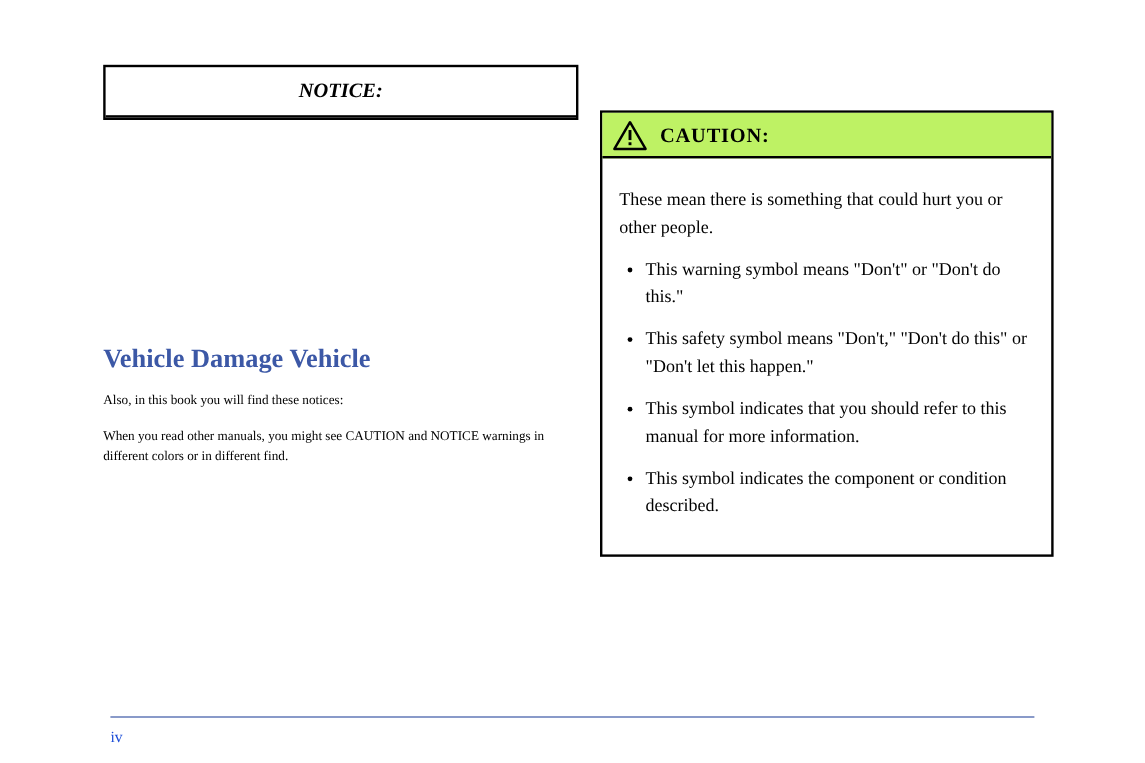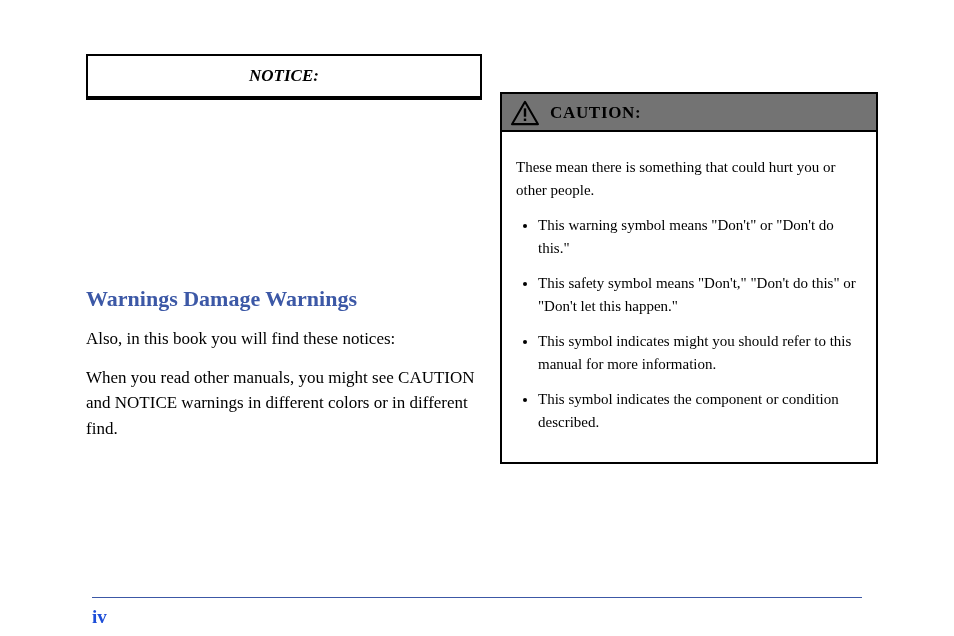--- a/index.html
+++ b/index.html
@@ -45,36 +45,36 @@
     width: 395px;
     font-size: 22px;
     font-weight: bold;
     color: #3c58a6;
   }
   .recall-body {
     position: absolute;
     left: 86px;
     top: 326px;
     width: 395px;
-    font-size: 17px;
+    font-size: 11px;
     line-height: 1.5;
   }
   .recall-body p { margin: 0 0 13px 0; }
 
   
   .caution-box {
     position: absolute;
     left: 500px;
     top: 92px;
     width: 374px;
     border: 2px solid #000;
     background: #ffffff;
   }
   .caution-head {
-    background: #737373;
+    background: #bef264;
     border-bottom: 2px solid #000;
     display: flex;
     align-items: center;
     gap: 10px;
     padding: 6px 8px 4px 8px;
   }
   .caution-head span.label {
     font-weight: bold;
     font-size: 17px;
     letter-spacing: 0.04em;
@@ -98,57 +98,56 @@
     left: 92px;
     top: 597px;
     width: 770px;
     height: 0;
     border-top: 1px solid #3c58a6;
   }
   .page-num {
     position: absolute;
     left: 92px;
     top: 606px;
-    font-size: 19px;
+    font-size: 13px;
     color: #1d4ed8;
-    font-weight: bold;
   }
 
   .hazard-svg { width: 30px; height: 26px; display: block; }
 </style>
 </head>
 <body>
 
 <div class="page">
 
   <div class="notice-box" style="position:absolute; left:86px; top:46px;">
     <div class="notice-head">NOTICE:</div>
   </div>
 
-  <div class="recall-title">Warnings Damage Warnings</div>
+  <div class="recall-title">Vehicle Damage Vehicle</div>
   <div class="recall-body">
     <p>Also, in this book you will find these notices:</p>
     <p>When you read other manuals, you might see CAUTION and NOTICE warnings in different colors or in different find.</p>
   </div>
 
   <div class="caution-box">
     <div class="caution-head">
       <svg class="hazard-svg" viewBox="0 0 32 28">
         <polygon points="16,2 30,26 2,26" fill="none" stroke="#000" stroke-width="2.2" stroke-linejoin="round"></polygon>
         <rect x="14.7" y="9" width="2.6" height="9" fill="#000"></rect>
         <rect x="14.7" y="20" width="2.6" height="2.6" fill="#000"></rect>
       </svg>
       <span class="label">CAUTION:</span>
     </div>
     <div class="caution-body">
       <p>These mean there is something that could hurt you or other people.</p>
       <ul>
         <li>This warning symbol means "Don't" or "Don't do this."</li>
         <li>This safety symbol means "Don't," "Don't do this" or "Don't let this happen."</li>
-        <li>This symbol indicates might you should refer to this manual for more information.</li>
+        <li>This symbol indicates that you should refer to this manual for more information.</li>
         <li>This symbol indicates the component or condition described.</li>
       </ul>
     </div>
   </div>
 
   <div class="footer-rule"></div>
   <div class="page-num">iv</div>
 </div>
 
 </body></html>

